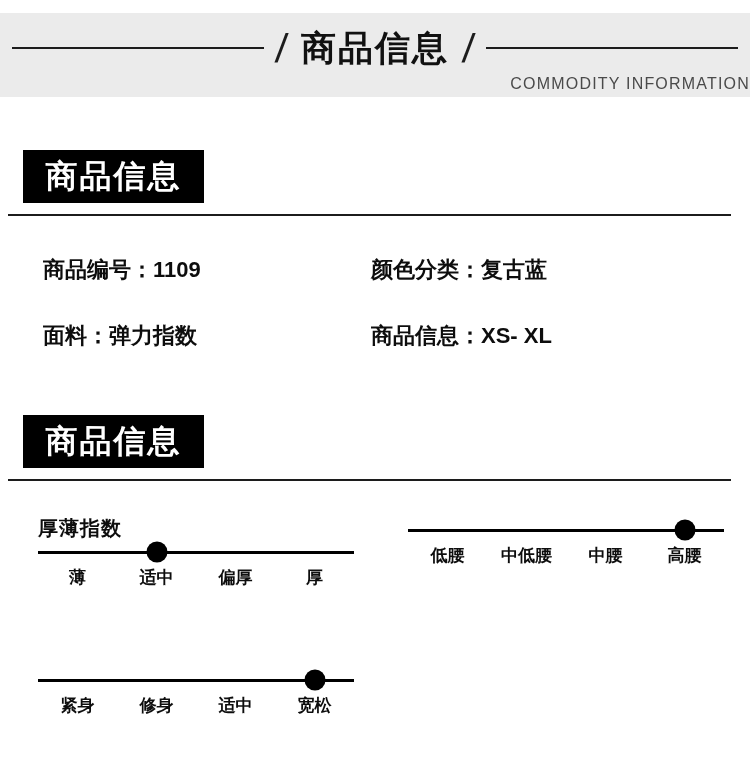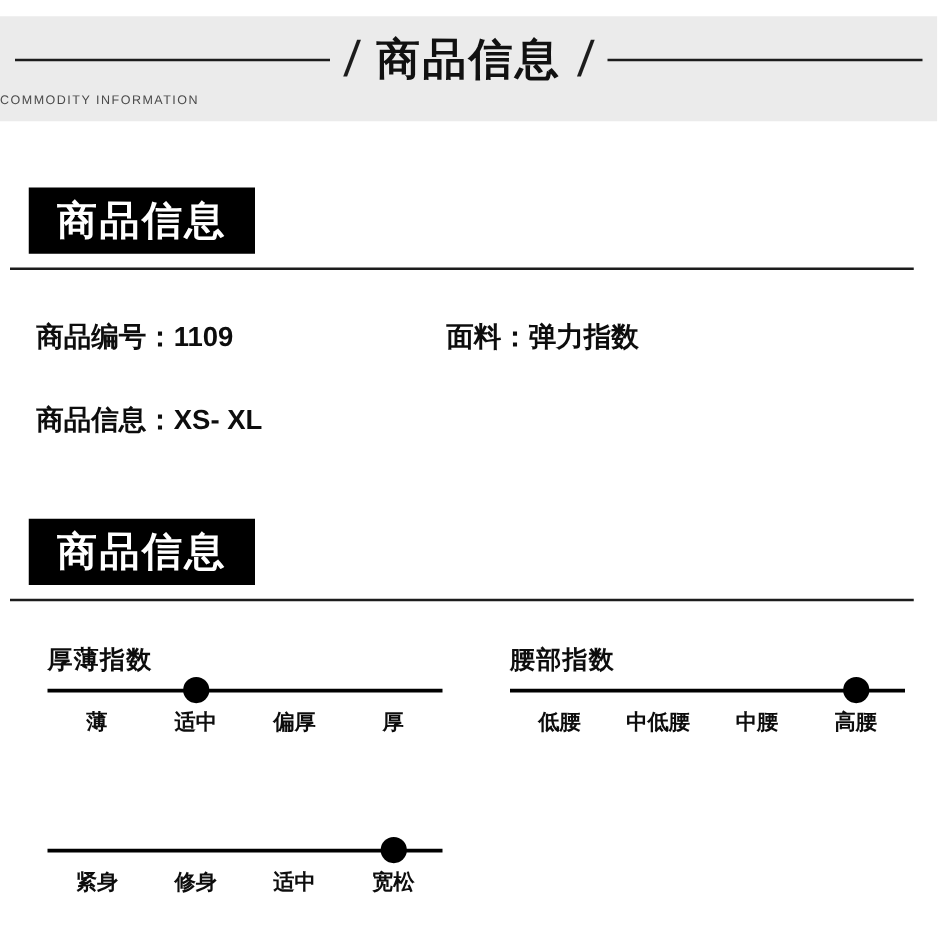--- a/index.html
+++ b/index.html
@@ -37,22 +37,22 @@
   .hero-title {
     font-size: 35px;
     font-weight: 700;
     letter-spacing: 2px;
     color: #111111;
     margin: 0 2px;
     line-height: 40px;
     white-space: nowrap;
   }
   .hero-subtitle {
-    text-align: left;
-    font-size: 10px;
+    text-align: right;
+    font-size: 16px;
     letter-spacing: 1.2px;
     color: #4a4a4a;
     margin-top: 5px;
   }
 
   
   .badge {
     width: 181px;
     height: 53px;
     margin-left: 23px;
@@ -69,21 +69,21 @@
   .badge-2 { margin-top: 65px; }
   .rule {
     height: 2px;
     background: #1c1c1c;
     margin: 11px 19px 0 8px;
   }
 
   
   .fields {
     margin-top: 40px;
-    padding-left: 29px;
+    padding-left: 43px;
     display: grid;
     grid-template-columns: 328px 1fr;
     grid-row-gap: 38px;
   }
   .field {
     font-size: 22px;
     font-weight: 700;
     line-height: 28px;
     white-space: nowrap;
   }
@@ -157,20 +157,23 @@
     <div class="badge badge-1">
       <span>商品信息</span>
     </div>
     <div class="rule"></div>
 
     <div class="fields">
       <div class="field">
         <span>商品编号：</span><span>1109</span>
       </div>
       <div class="field">
+        <span>颜色分类：</span><span>复古蓝</span>
+      </div>
+      <div class="field">
         <span>面料：</span><span>弹力指数</span>
       </div>
       <div class="field">
         <span>商品信息：</span><span>XS- XL</span>
       </div>
     </div>
   </section>
 
   <section>
     <div class="badge badge-2">
@@ -189,21 +192,20 @@
         <div class="index-labels">
           <span>薄</span>
           <span>适中</span>
           <span>偏厚</span>
           <span>厚</span>
         </div>
       </div>
 
 
       <div class="index-group">
-        <div class="index-title">腰部指数</div>
         <div class="index-track">
           <div class="track-line"></div>
           <div class="track-dot" style="left: 87.5%;"></div>
         </div>
         <div class="index-labels">
           <span>低腰</span>
           <span>中低腰</span>
           <span>中腰</span>
           <span>高腰</span>
         </div>

